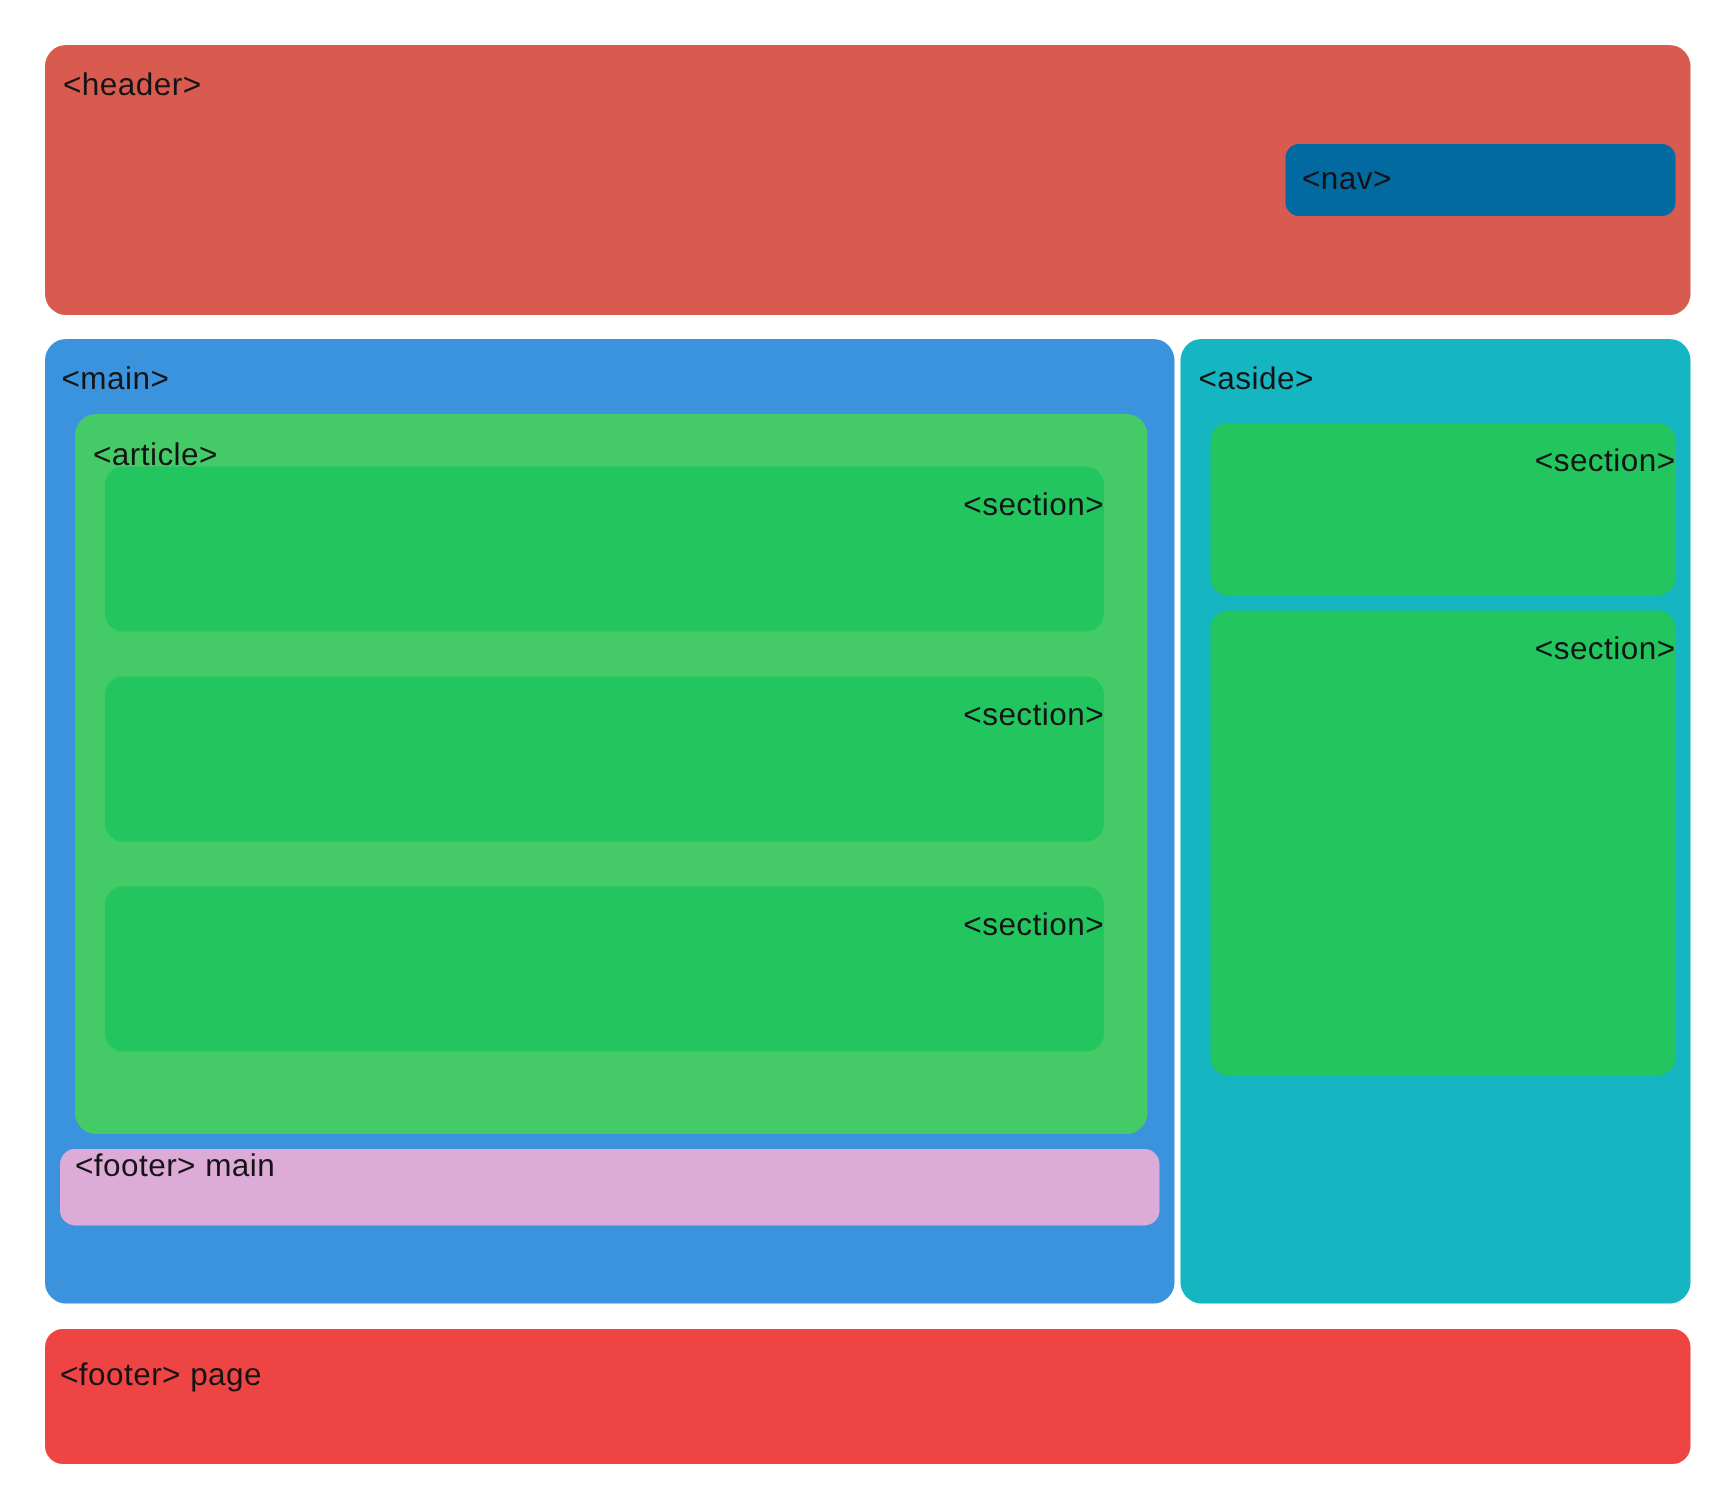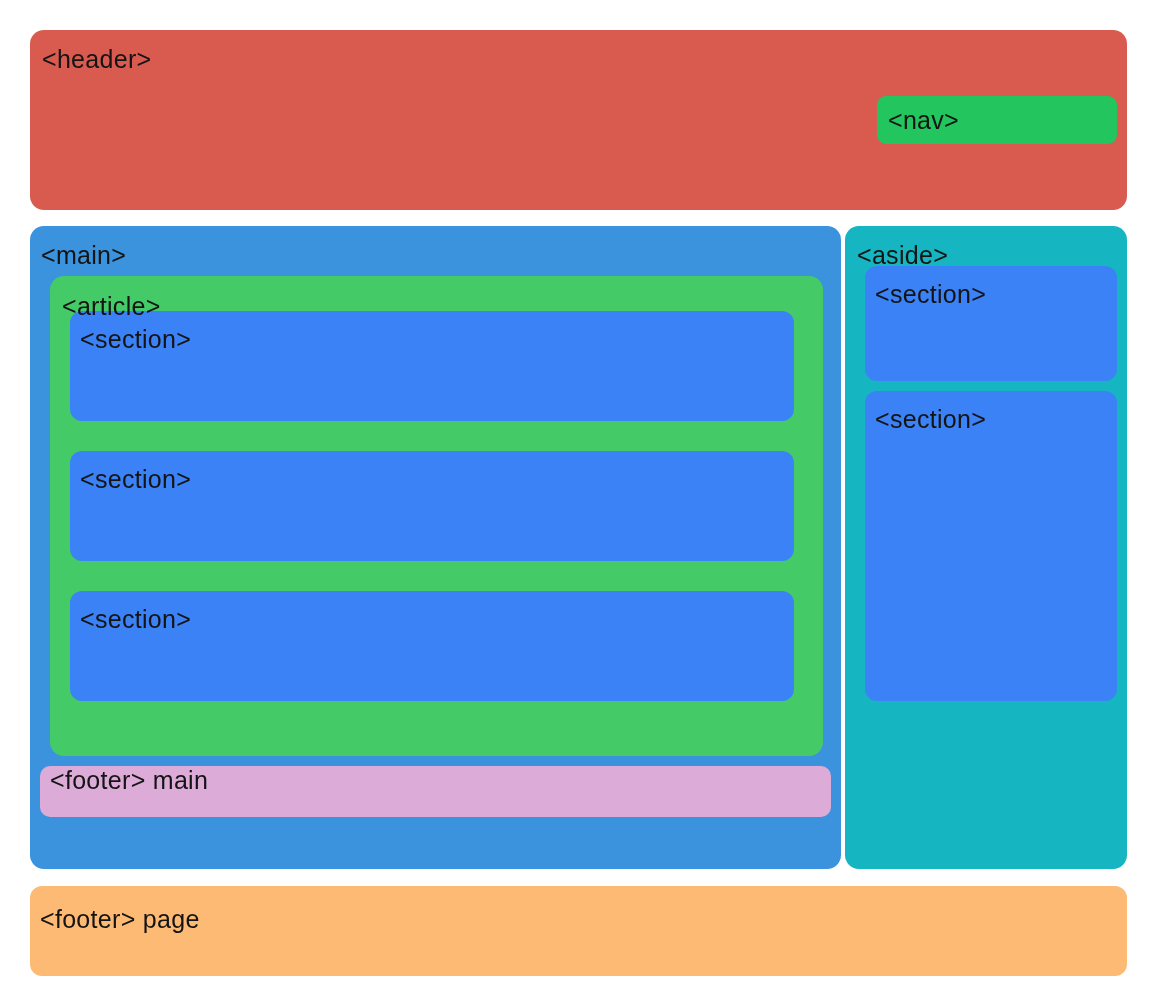--- a/index.html
+++ b/index.html
@@ -13,42 +13,42 @@
     width: 1157px;
     height: 1005px;
     box-sizing: border-box;
     padding: 30px;
     background: #ffffff;
     display: flex;
     flex-direction: column;
     overflow: hidden;
   }
   .label {
-    font-size: 25px;
+    font-size: 21px;
     color: #141414;
     letter-spacing: 0.3px;
     white-space: nowrap;
   }
   
   .hdr {
     position: relative;
     height: 180px;
     background: #d95b50;
     border-radius: 14px;
     margin-bottom: 16px;
     flex: none;
   }
   .hdr > .label { position: absolute; top: 15px; left: 12px; }
   .nav {
     position: absolute;
     top: 66px;
     right: 10px;
-    width: 240px;
+    width: 260px;
     height: 48px;
-    background: #22c55e;
+    background: #0369a1;
     border-radius: 9px;
     display: flex;
     align-items: center;
   }
   .nav > .label { margin-left: 11px; }
   
   .middle {
     display: flex;
     gap: 4px;
     height: 643px;
@@ -67,54 +67,55 @@
     position: relative;
     margin: 50px 18px 0 20px;
     height: 480px;
     background: #44cb68;
     border-radius: 14px;
     box-sizing: border-box;
     padding: 35px 29px 0 20px;
   }
   .article > .label { position: absolute; top: 16px; left: 12px; }
   .sec {
-    background: #3b82f6;
+    background: #22c55e;
     border-radius: 12px;
     box-sizing: border-box;
     padding: 14px 0 0 10px;
+    text-align: right;
   }
   .article .sec { height: 110px; }
   .article .sec + .sec { margin-top: 30px; }
   .footer-main {
     margin: 10px 10px 0 10px;
     height: 51px;
     background: #dcabd8;
     border-radius: 10px;
     display: flex;
     align-items: flex-start;
     box-sizing: border-box;
   }
   .footer-main > .label { margin-left: 10px; }
   .aside {
     position: relative;
-    width: 282px;
+    width: 340px;
     flex: none;
     background: #16b5c2;
     border-radius: 14px;
     box-sizing: border-box;
-    padding: 40px 10px 0 20px;
+    padding: 56px 10px 0 20px;
   }
   .aside > .label { position: absolute; top: 15px; left: 12px; }
   .aside .sec-1 { height: 115px; }
   .aside .sec-2 { height: 310px; margin-top: 10px; }
   
   .footer-page {
     height: 90px;
     flex: none;
-    background: #fdba74;
+    background: #ef4444;
     border-radius: 12px;
     box-sizing: border-box;
     padding: 19px 0 0 10px;
   }
 </style>
 </head>
 <body>
 
 <div class="page">
 

